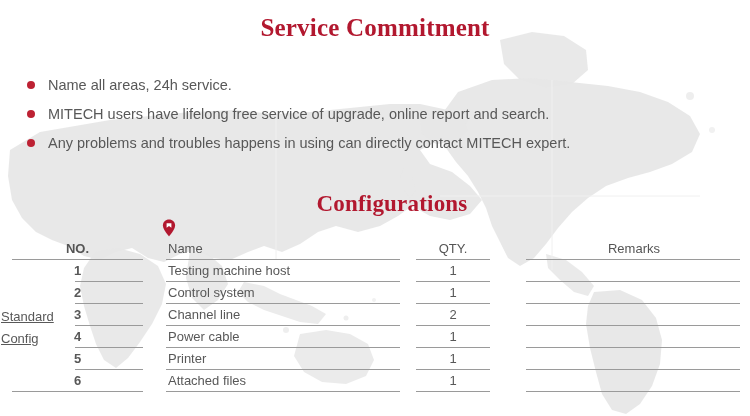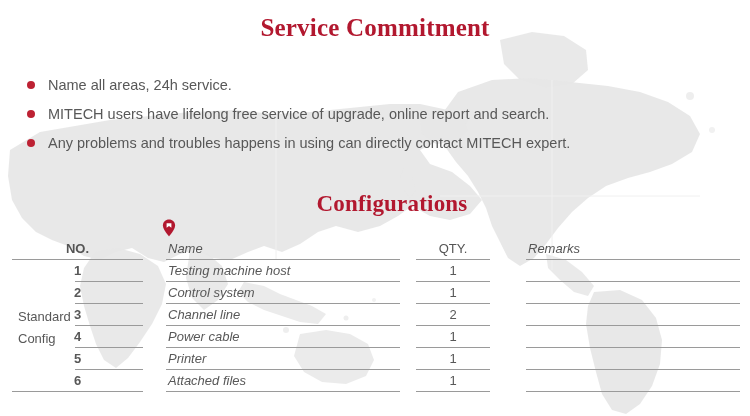--- a/index.html
+++ b/index.html
@@ -105,21 +105,21 @@
     color: #585858;
     box-sizing: border-box;
   }
   .cell.head {
     color: #555555;
   }
   .rule {
     border-bottom: 1px solid #9a9a9a;
   }
   .center { text-align: center; }
-  .left   { text-align: left; font-style: italic; }
+  .left   { text-align: left; }
 
   
   #col-no { left: 12px; width: 131px; }
   #col-no .cell { width: 131px; font-weight: bold; }
   #col-no .cell.head { border-bottom: 1px solid #9a9a9a; }
   #col-no .numline {
     position: relative;
   }
   #col-no .numline::after {
     content: "";
@@ -129,39 +129,40 @@
     bottom: 0;
     border-bottom: 1px solid #9a9a9a;
   }
   #col-no .numline.last::after {
     left: 0;
   }
 
   
   #std-config {
     position: absolute;
-    left: 18px;
+    left: 1px;
     top: 68px;
     font-size: 13px;
     color: #585858;
     line-height: 22px;
     width: 62px;
+    text-decoration: underline;
   }
 
   
   #col-name { left: 166px; width: 234px; }
   #col-name .cell { width: 234px; padding-left: 2px; }
 
   
   #col-qty { left: 416px; width: 74px; }
   #col-qty .cell { width: 74px; }
 
   
   #col-remarks { left: 526px; width: 214px; }
-  #col-remarks .cell { width: 214px; padding-left: 2px; }
+  #col-remarks .cell { width: 214px; padding-left: 2px; text-align: center; }
 
   
   #map-pin {
     position: absolute;
     left: 162px;
     top: 219px;
     width: 14px;
     height: 18px;
     z-index: 3;
   }

